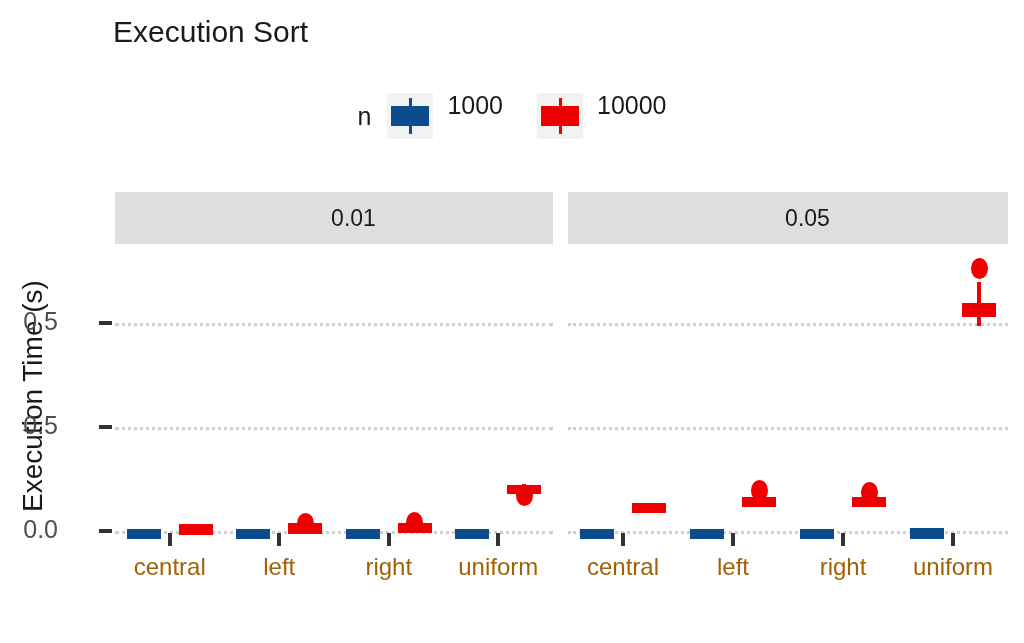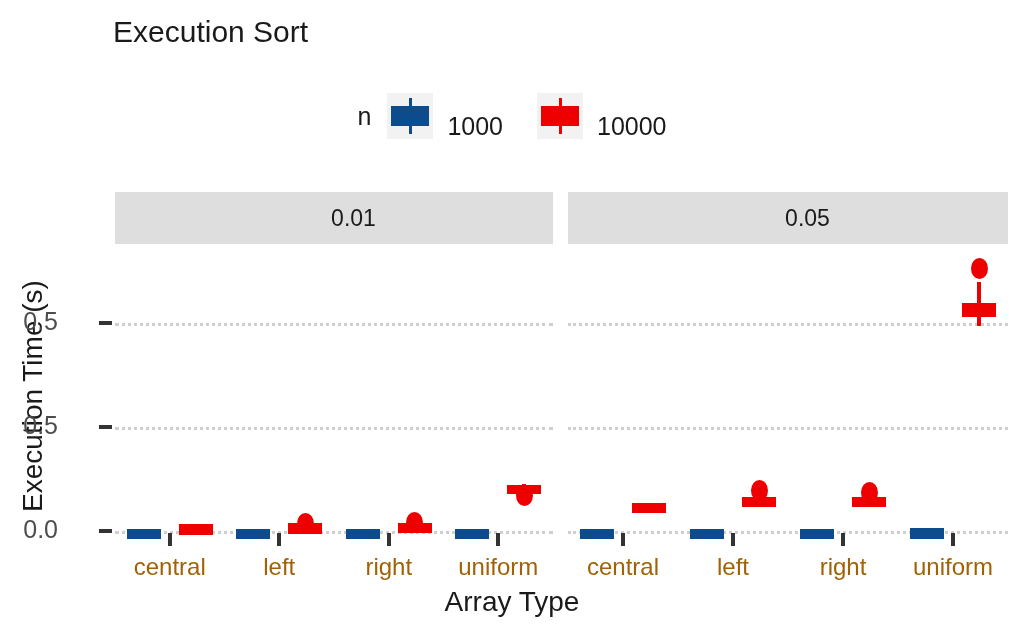--- a/index.html
+++ b/index.html
@@ -47,21 +47,21 @@
     gap: 0px;
   }
   .legend-title {
     font-size: 25px;
     color: #1a1a1a;
     margin-right: 16px;
     line-height: 1;
   }
   .legend-item {
     display: flex;
-    align-items: flex-end;
+    align-items: flex-start;
   }
   .legend-key {
     width: 46px;
     height: 46px;
     background: #f2f2f2;
     position: relative;
     flex: 0 0 auto;
   }
   .legend-key .k-whisk {
     position: absolute;
@@ -224,21 +224,20 @@
     <span class="legend-item">
       <span class="legend-key">
         <span class="k-whisk" style="background: rgb(238, 0, 0);"></span>
         <span class="k-box" style="background: rgb(238, 0, 0);"></span>
       </span>
       <span class="legend-label last">10000</span>
     </span>
   </div>
 
   <div class="ylab">Execution Time (s)</div>
-  <div class="xlab">Array Type</div>
 
   <div id="axis-layer">
       <div class="ytick-label" style="top: 515px;">0.0</div>
       <div class="ytick-mark" style="top: 529px;"></div>
       <div class="ytick-label" style="top: 411px;">0.5</div>
       <div class="ytick-mark" style="top: 425px;"></div>
       <div class="ytick-label" style="top: 307px;">0.5</div>
       <div class="ytick-mark" style="top: 321px;"></div>
     </div>
   <div id="strip-layer">

